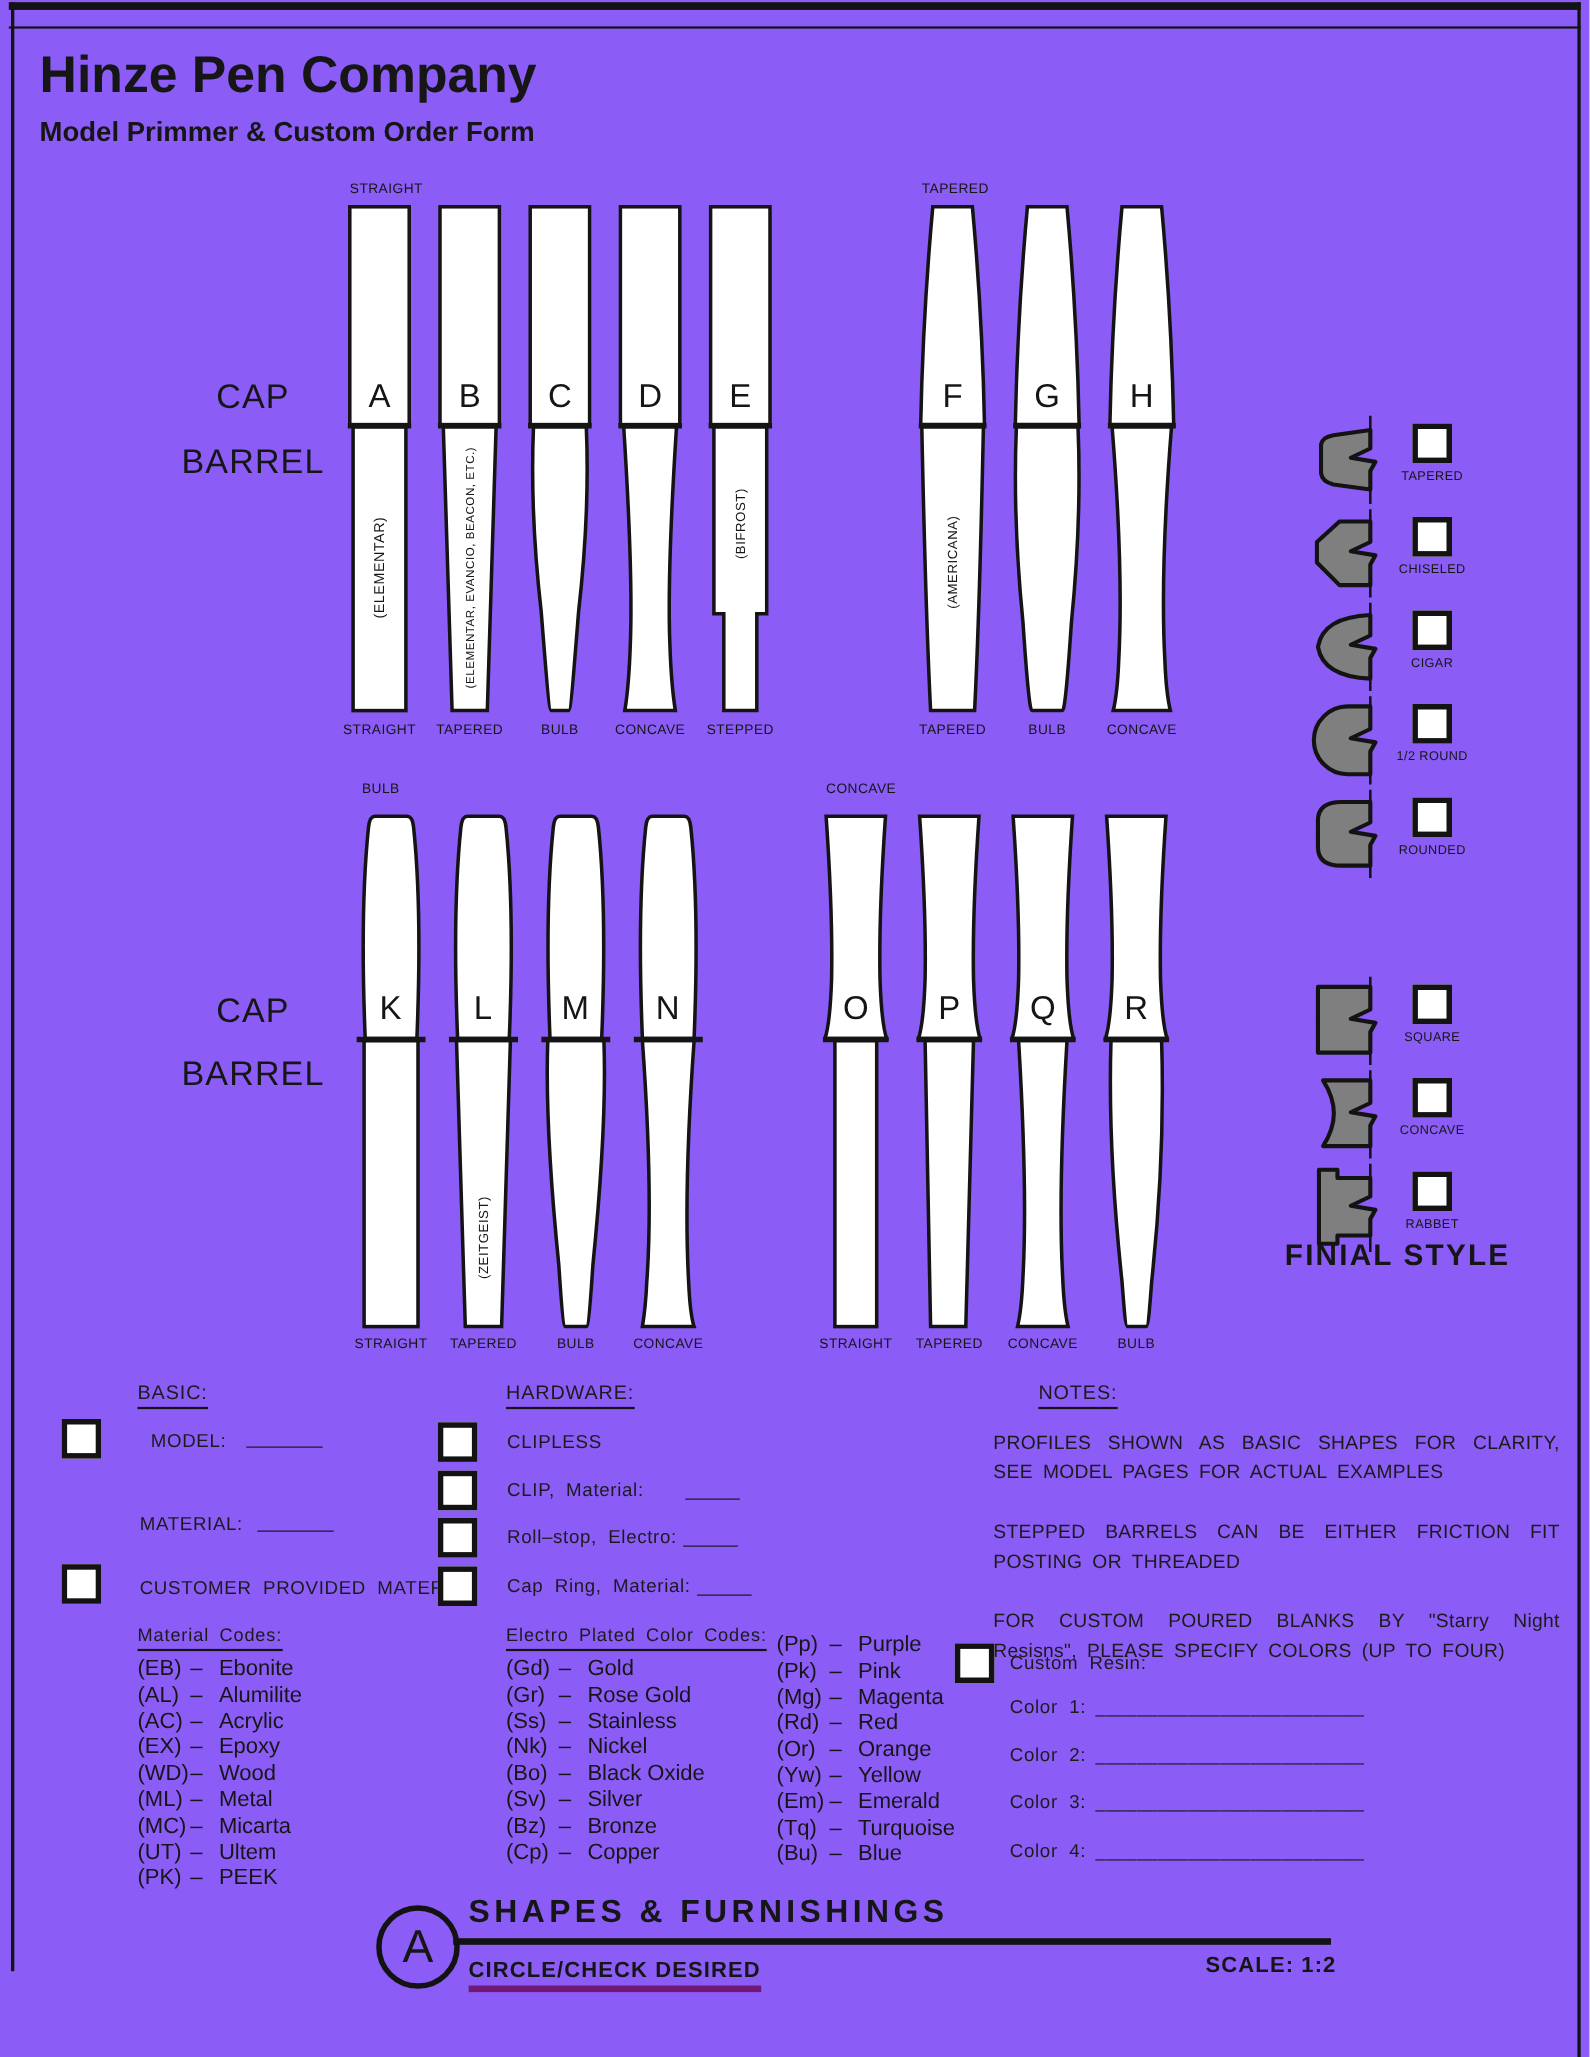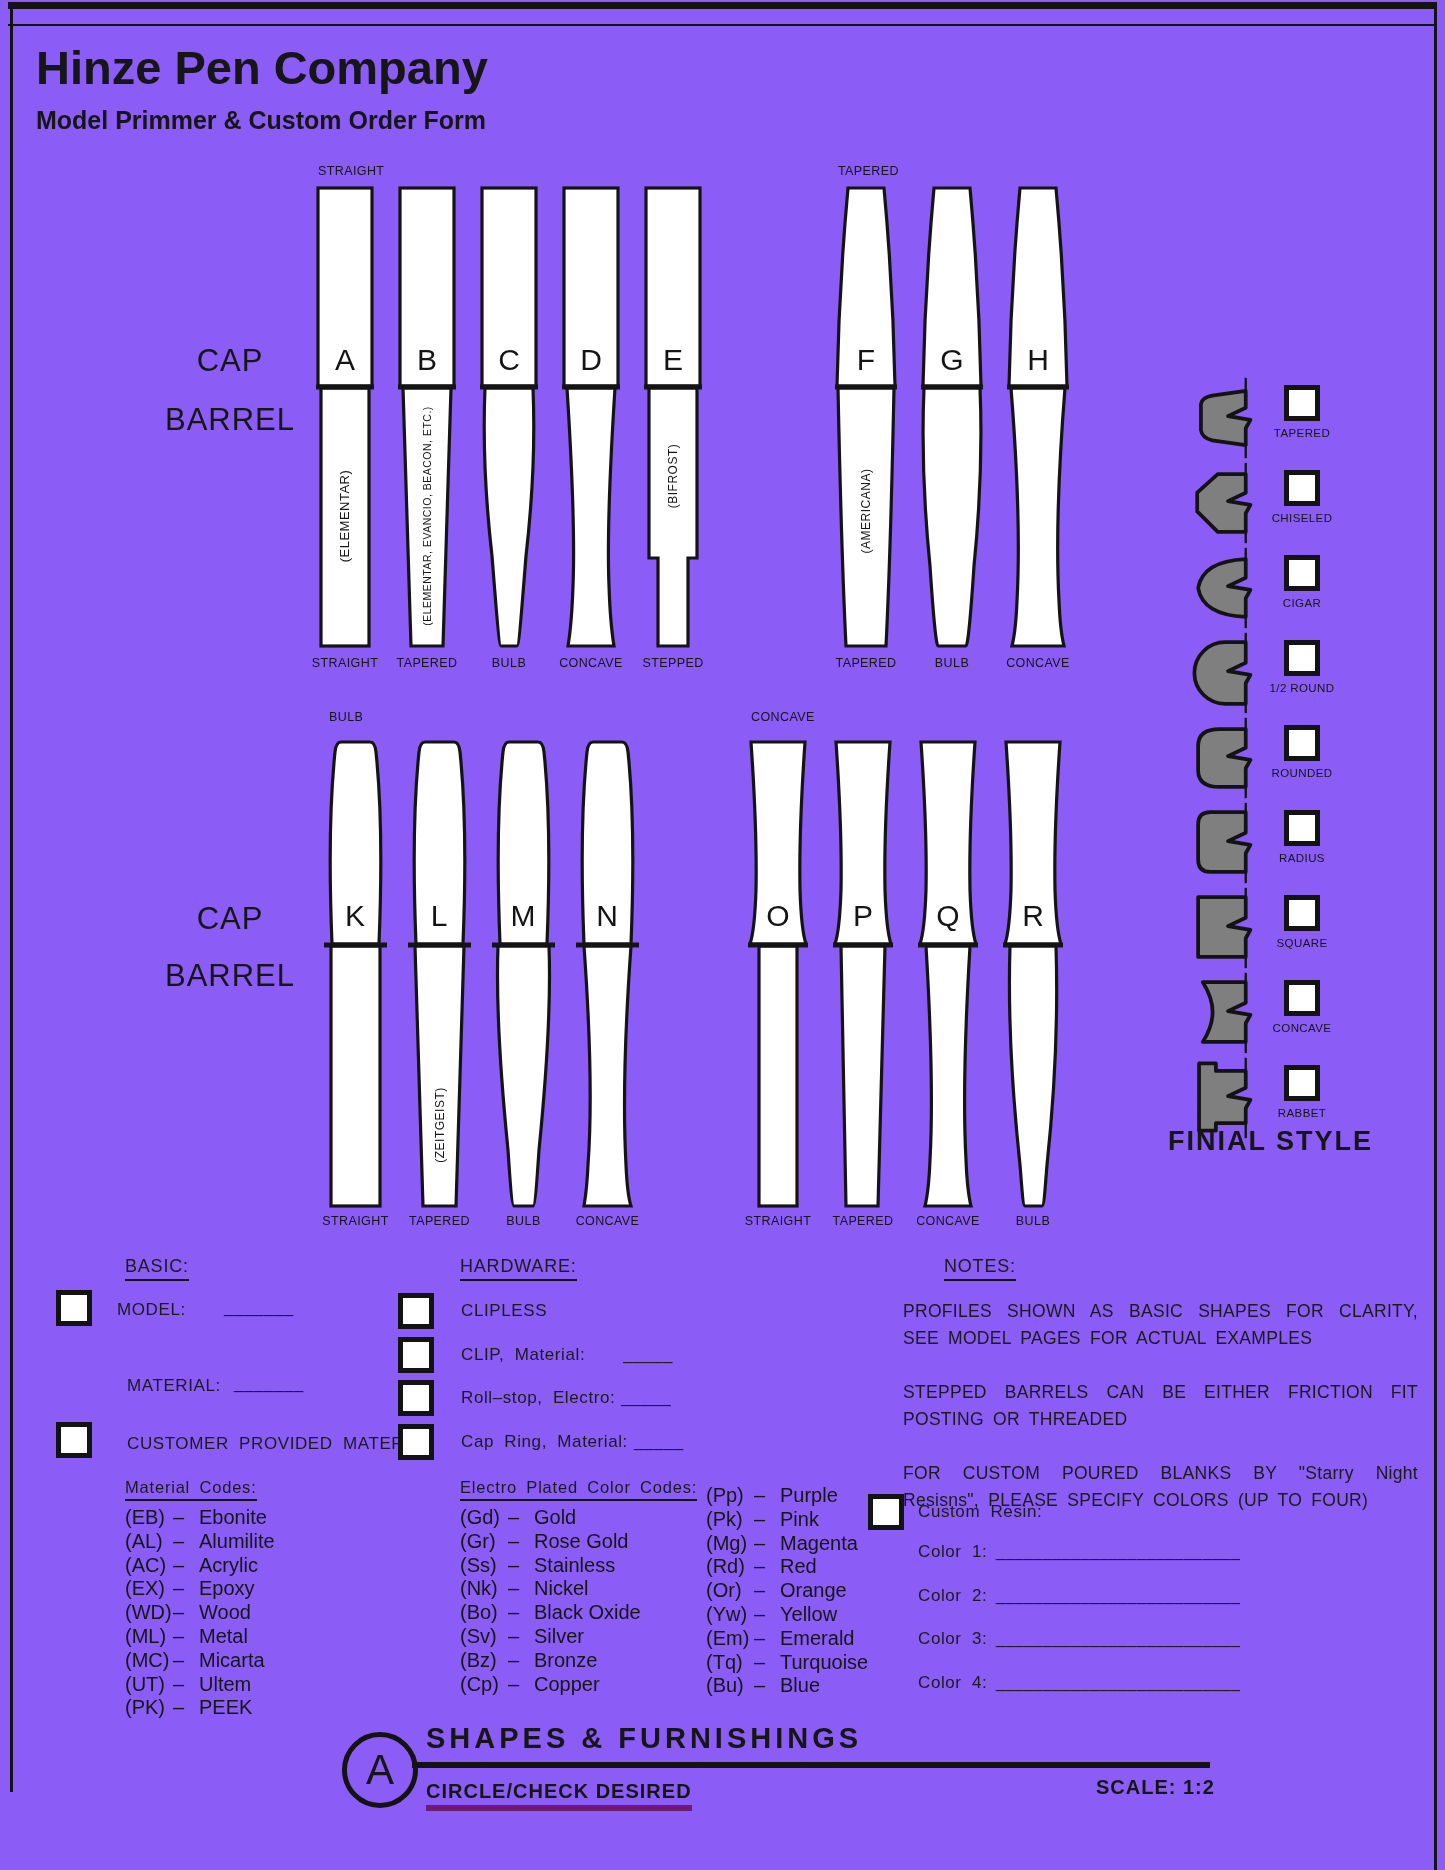--- a/index.html
+++ b/index.html
@@ -266,29 +266,20 @@
       </div>
       <div class="fin-row" style="top: 340px;">
         <svg class="fin-svg" width="84" height="84" viewBox="0 0 90 90">
           <path class="brk" d="M64,2 L64,34"></path>
           <path class="brk" d="M64,56 L64,88"></path>
           <path class="finbody" fill="#7f7f7f" d="M64,14 L36,14 Q13,14 13,32 L13,58 Q13,76 36,76 L64,76 L64,56 L69,47 L45,43 L64,34 Z"></path>
         </svg>
         <div class="cb fin-cb"></div>
         <div class="fin-label">ROUNDED</div>
       </div>
-      <div class="fin-row" style="top: 425px;">
-        <svg class="fin-svg" width="84" height="84" viewBox="0 0 90 90">
-          <path class="brk" d="M64,2 L64,34"></path>
-          <path class="brk" d="M64,56 L64,88"></path>
-          <path class="finbody" fill="#7f7f7f" d="M64,12 L26,12 Q13,12 13,25 L13,63 Q13,76 26,76 L64,76 L64,56 L69,47 L45,43 L64,34 Z"></path>
-        </svg>
-        <div class="cb fin-cb"></div>
-        <div class="fin-label">RADIUS</div>
-      </div>
       <div class="fin-row" style="top: 510px;">
         <svg class="fin-svg" width="84" height="84" viewBox="0 0 90 90">
           <path class="brk" d="M64,2 L64,34"></path>
           <path class="brk" d="M64,56 L64,88"></path>
           <path class="finbody" fill="#7f7f7f" d="M64,12 L13,12 L13,76 L64,76 L64,56 L69,47 L45,43 L64,34 Z"></path>
         </svg>
         <div class="cb fin-cb"></div>
         <div class="fin-label">SQUARE</div>
       </div>
       <div class="fin-row" style="top: 595px;">
@@ -307,21 +298,21 @@
           <path class="finbody" fill="#7f7f7f" d="M64,16 L32,16 L32,8 L14,8 L14,80 L32,80 L32,72 L64,72 L64,56 L69,47 L45,43 L64,34 Z"></path>
         </svg>
         <div class="cb fin-cb"></div>
         <div class="fin-label">RABBET</div>
       </div>
     </div>
   <div class="abs fin-title" style="left:1168px;top:1126px">FINIAL STYLE</div>
 
   <div class="abs sec-title cad" style="left:125px;top:1256px">BASIC:</div>
   <div class="abs cb" style="left:56px;top:1290px"></div>
-  <div class="abs ftxt cad" style="left:117px;top:1300px">MODEL:</div>
+  <div class="abs ftxt cad" style="left:137px;top:1300px">MODEL:</div>
   <div class="abs ftxt blank" style="left:224px;top:1298px">_______</div>
   <div class="abs ftxt cad" style="left:127px;top:1376px">MATERIAL:</div>
   <div class="abs ftxt blank" style="left:234px;top:1374px">_______</div>
   <div class="abs cb" style="left:56px;top:1422px"></div>
   <div class="abs ftxt cad" style="left:127px;top:1434px">CUSTOMER PROVIDED MATERIAL</div>
 
   <div class="abs sec-title cad" style="left:125px;top:1478px;font-size:16.5px">Material Codes:</div>
   <div class="abs" id="material-codes-items" style="left:125px;top:1506px">
       <div class="code-line">
         <span class="code">(EB)</span>

